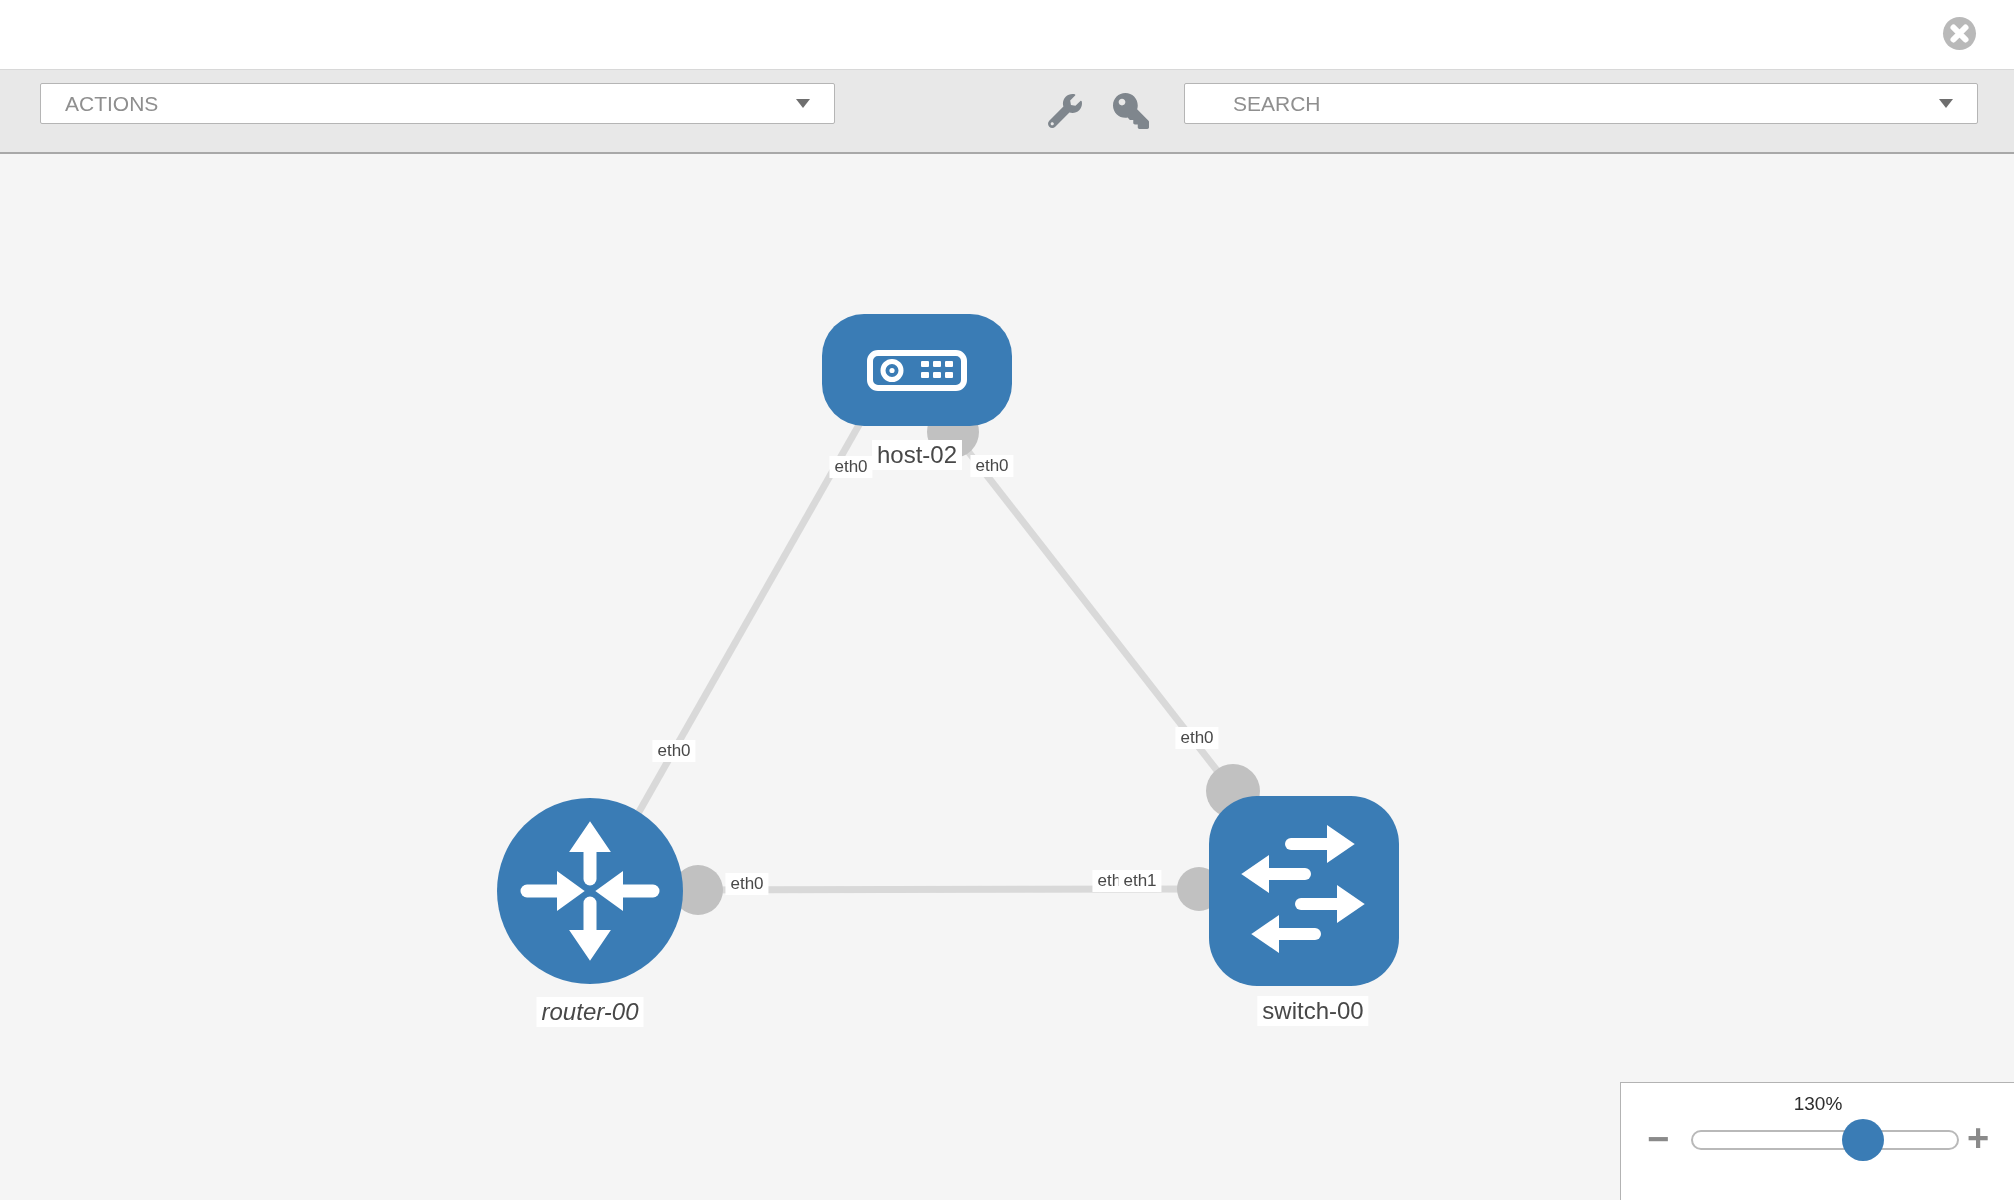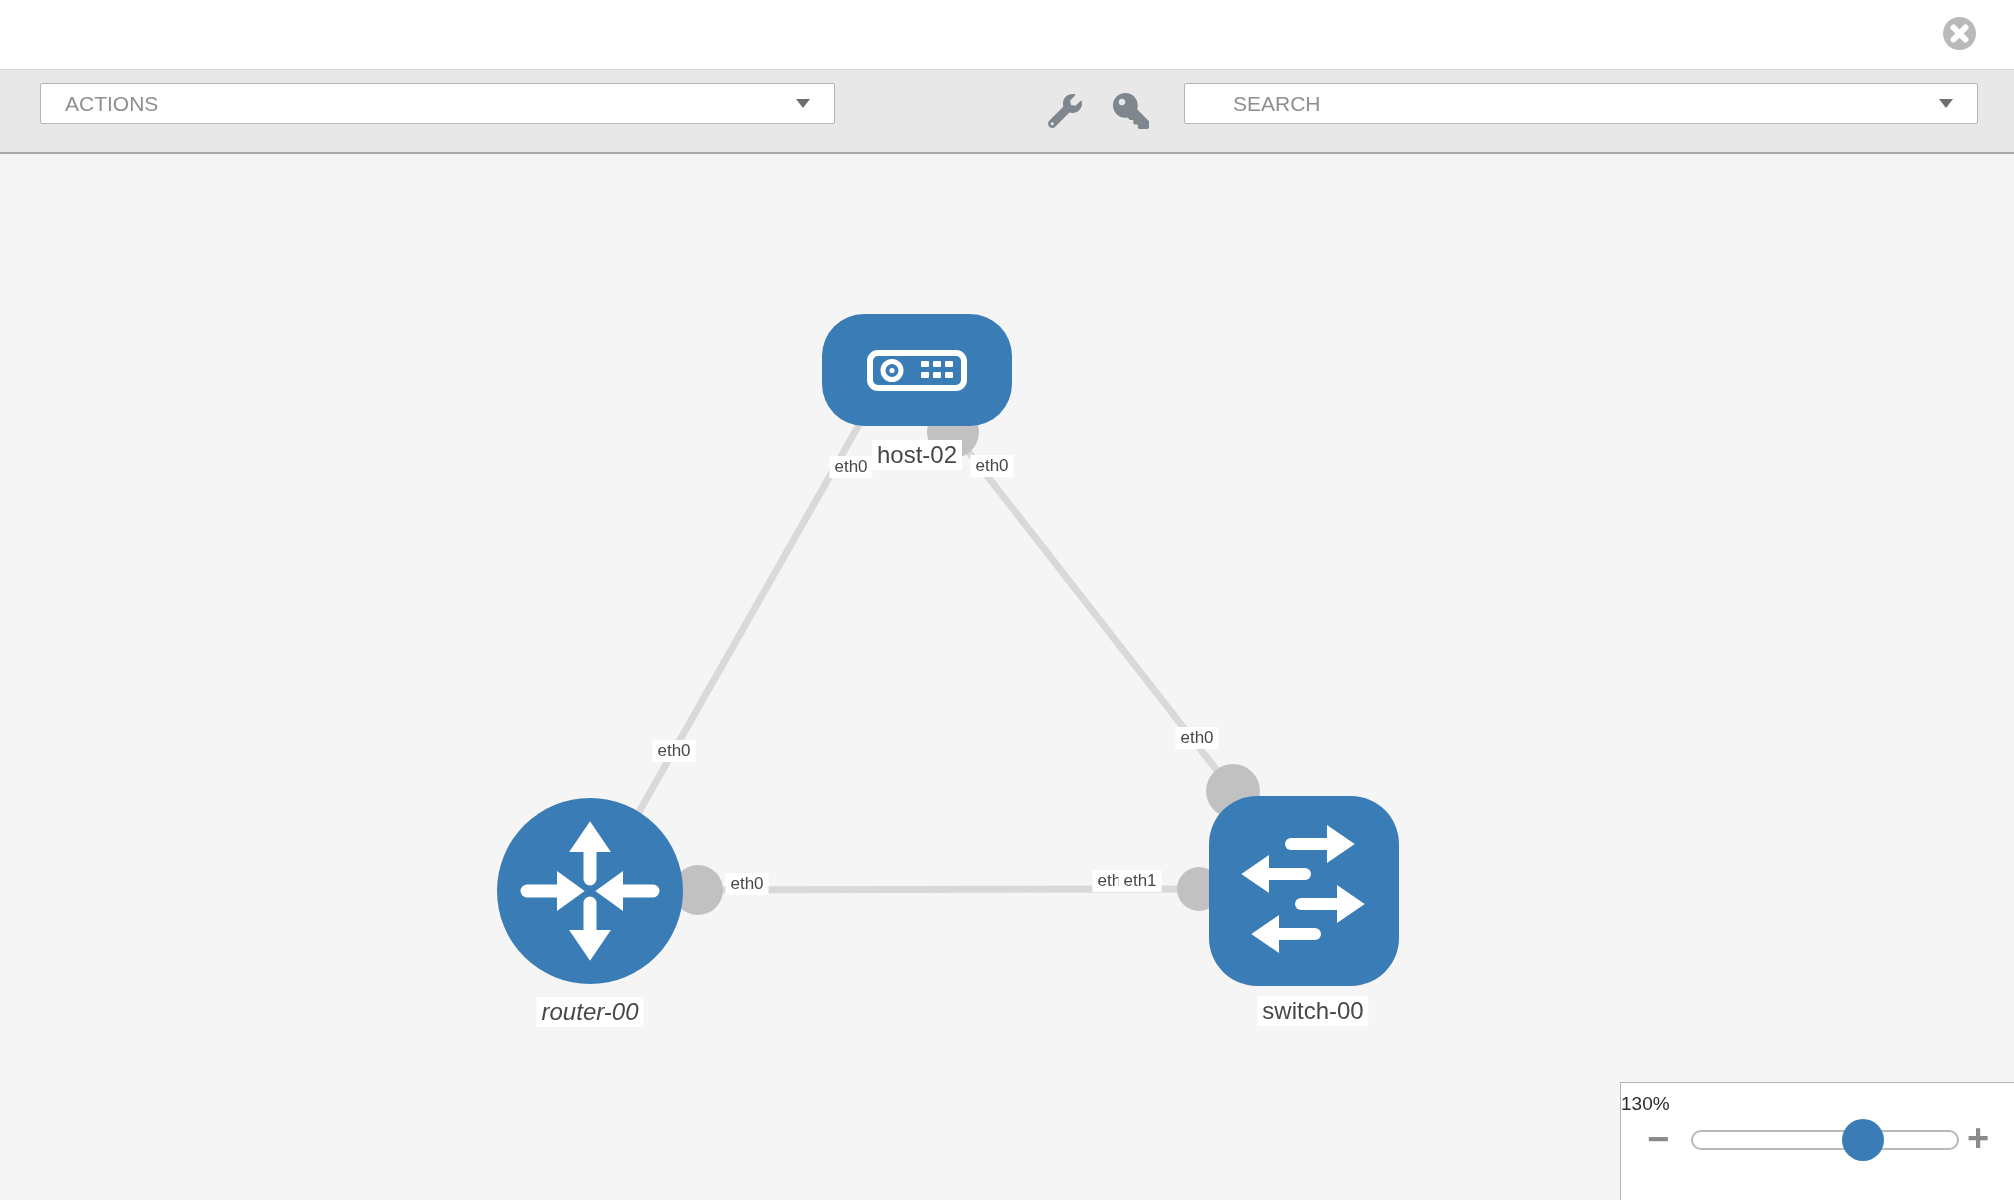--- a/index.html
+++ b/index.html
@@ -44,21 +44,21 @@
   .node-switch{left:1209px;top:642px;width:190px;height:190px;border-radius:48px;}
 
   .topo-label{position:absolute;transform:translate(-50%,-50%);background:#ffffff;
     color:#484848;white-space:nowrap;padding:1px 5px;}
   .name-label{font-size:24px;}
   .if-label{font-size:17px;}
 
   
   .zoom-panel{position:absolute;left:1620px;top:928px;width:420px;height:160px;
     background:#fff;border:1px solid #b3b3b3;}
-  .zoom-level{position:absolute;left:0;top:10px;width:394px;text-align:left;
+  .zoom-level{position:absolute;left:0;top:10px;width:394px;text-align:center;
     font-size:19px;color:#2d2d2d;}
   .zoom-minus,.zoom-plus{position:absolute;font-size:38px;font-weight:bold;color:#8a8a8a;
     cursor:pointer;line-height:38px;user-select:none;}
   .zoom-minus{left:26px;top:37px;}
   .zoom-plus{left:346px;top:36px;}
   .zoom-track{position:absolute;left:70px;top:47px;width:268px;height:20px;background:#fff;
     border:2px solid #b9b9b9;border-radius:99px;cursor:pointer;}
   .zoom-thumb{position:absolute;top:50%;left:64%;width:42px;height:42px;border-radius:50%;
     background:var(--node-blue);transform:translate(-50%,-50%);cursor:grab;}
 </style>

